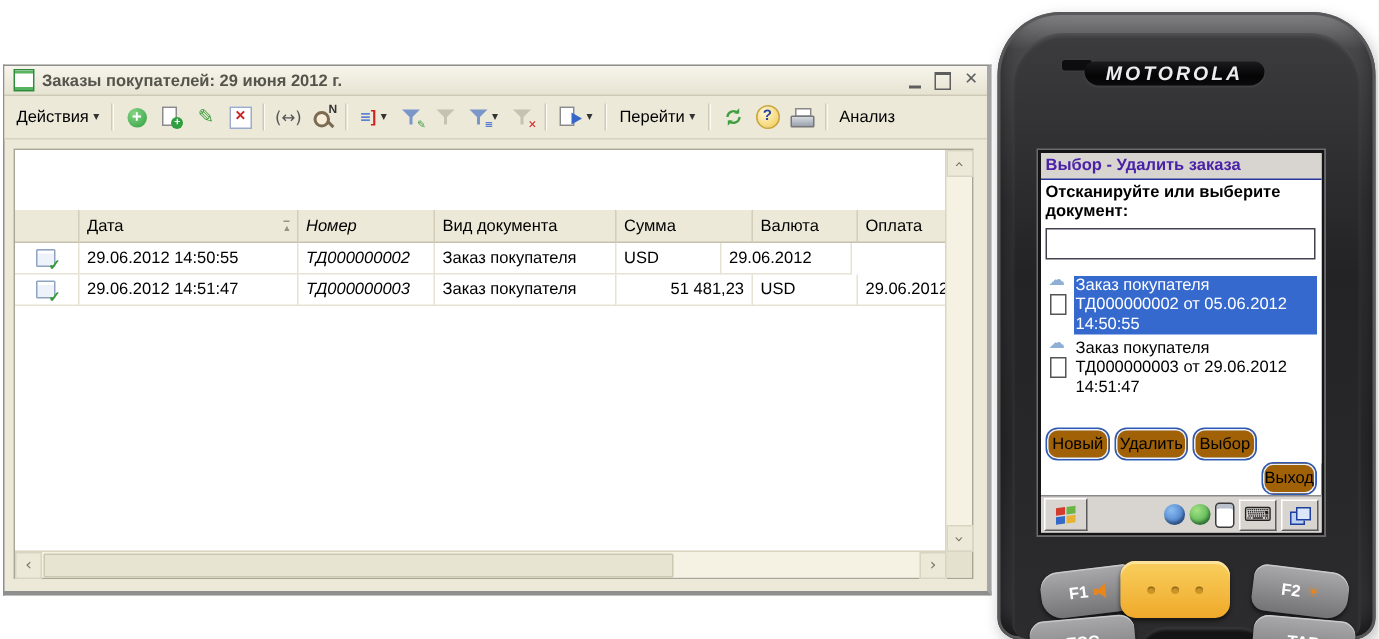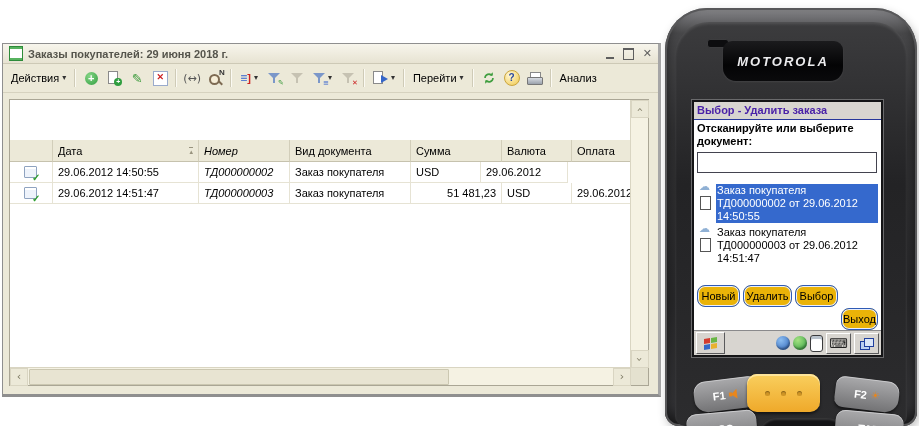--- a/index.html
+++ b/index.html
@@ -97,42 +97,42 @@
   .hspace{flex:1;} .sb-right{margin-left:auto;}
 
   
   .device{position:absolute;left:665px;top:8px;width:252px;height:418px;}
   .dev-body{position:absolute;inset:0;border-radius:42px 42px 14px 14px;
             background:linear-gradient(180deg,#87878a 0%,#48484a 6%,#303032 30%,#28282a 70%,#353538 100%);
             box-shadow:inset 0 0 0 2px #58585a, inset 0 -8px 14px rgba(0,0,0,.6), 2px 4px 10px rgba(0,0,0,.25);}
   .dev-inner{position:absolute;left:10px;right:10px;top:14px;bottom:0;border-radius:34px 34px 10px 10px;
              background:linear-gradient(180deg,#3c3c3e,#232325 40%,#2c2c2e);box-shadow:inset 0 2px 3px rgba(255,255,255,.12);}
   .led{position:absolute;left:42px;top:31px;width:20px;height:7px;background:#0d0d0f;border:1px solid #3c3c3e;border-radius:3px;}
-  .logo-band{position:absolute;left:58px;top:33px;width:120px;height:40px;border-radius:9px 9px 13px 13px;
-             background:linear-gradient(180deg,#1b1b1d,#040405 60%,#0a0a0c);display:flex;align-items:center;justify-content:center;
+  .logo-band{position:absolute;left:58px;top:33px;width:120px;height:16px;border-radius:9px 9px 13px 13px;
+             background:linear-gradient(180deg,#1b1b1d,#040405 60%,#0a0a0c);display:flex;justify-content:center;
              box-shadow:0 1px 2px rgba(255,255,255,.08);}
   .logo-text{color:#ececee;font-weight:bold;font-style:italic;font-size:13px;letter-spacing:2px;}
 
   .screen{position:absolute;left:27px;top:92px;width:187px;height:253px;background:#fff;
           border:2px solid #141416;outline:1px solid #6a6a6c;}
   .scr-title{height:17px;background:#d8d5d0;color:#4a22a8;font-weight:bold;font-size:11px;line-height:16px;
              padding:0 3px;border-bottom:1px solid #27379b;}
   .scr-body{position:absolute;left:0;right:0;top:18px;bottom:46px;background:#fff;padding:2px 3px;overflow:hidden;}
   .prompt{font-size:11px;font-weight:bold;line-height:13px;color:#000;}
   .scr-input{display:block;margin-top:4px;width:174px;height:19px;border:1px solid #43434f;background:#fff;
              font-size:11px;padding:0 2px;outline:none;}
   .scr-list{margin-top:11px;}
   .scr-item{display:flex;margin-bottom:3px;}
   .item-ico{position:relative;flex:0 0 19px;height:27px;}
   .item-ico .cloud{position:absolute;left:2px;top:-4px;font-family:"DejaVu Sans",sans-serif;font-size:11px;color:#8fb0d4;}
   .item-ico .page{position:absolute;left:3px;bottom:1px;width:9px;height:12px;background:#fff;border:1px solid #555;}
   .item-text{flex:1;font-size:11px;line-height:13px;padding:0 1px;color:#000;}
   .scr-item.selected .item-text{background:#3569cd;color:#fff;}
   .scr-buttons{position:absolute;left:3px;right:3px;bottom:25px;display:flex;gap:3px;}
-  .scr-btn{height:20px;border:1px solid #2f5bb5;border-radius:8px;background:#eab308;font-size:11px;
+  .scr-btn{height:20px;border:1px solid #2f5bb5;border-radius:8px;background:#a16207;font-size:11px;
            display:flex;align-items:center;justify-content:center;color:#000;box-shadow:inset 0 0 0 1px #e8eefc;text-align:center;}
   .b0{flex:0 0 41px;} .b1{flex:0 0 47px;} .b2{flex:0 0 41px;} .b3{flex:1;margin-top:23px;}
   .taskbar{position:absolute;left:0;right:0;bottom:0;height:24px;background:#d8d5d0;border-top:1px solid #8a8a8c;
            display:flex;align-items:center;padding:0 2px;}
   .start-btn{width:27px;height:20px;background:#d8d5d0;border:1px solid;border-color:#fff #5a5a5c #5a5a5c #fff;
              display:flex;align-items:center;justify-content:center;}
   .flag{display:grid;grid-template-columns:6px 6px;grid-template-rows:5px 5px;gap:1px;transform:skewY(-8deg);}
   .flag span{display:block;}
   .fr{background:#d33b2f;} .fg{background:#69b645;} .fb{background:#3468c9;} .fy{background:#e8b12f;}
   .tray{margin-left:auto;display:flex;align-items:center;gap:3px;}
@@ -169,21 +169,21 @@
   .sun{font-family:"DejaVu Sans",sans-serif;color:#e8861c;font-size:10px;line-height:10px;}
 </style>
 </head>
 <body>
 
 <div class="stage">
 
   <div class="win">
     <div class="titlebar">
       <span class="title-ico"></span>
-      <span class="title-text">Заказы покупателей: 29 июня 2018 г.</span>
+      <span class="title-text">Заказы покупателей: 29 июня 2012 г.</span>
       <span class="win-controls">
         <span class="ctl-min"></span>
         <span class="ctl-max"></span>
         <span class="ctl">✕</span>
       </span>
     </div>
 
     <div class="toolbar">
       <span class="tb-btn">
         <span>Действия</span>
@@ -361,21 +361,21 @@
       <div class="scr-title">Выбор - Удалить заказа</div>
       <div class="scr-body">
         <div class="prompt">Отсканируйте или выберите документ:</div>
         <input class="scr-input" value="" style="">
         <div class="scr-list">
           <div class="scr-item selected">
             <span class="item-ico">
               <span class="cloud">☁</span>
               <span class="page"></span>
             </span>
-            <span class="item-text">Заказ покупателя ТД000000002 от 29.06.2012 14:50:55</span>
+            <span class="item-text">Заказ покупателя ТД000000002 от 05.06.2012 14:50:55</span>
           </div>
           <div class="scr-item">
             <span class="item-ico">
               <span class="cloud">☁</span>
               <span class="page"></span>
             </span>
             <span class="item-text">Заказ покупателя ТД000000003 от 29.06.2012 14:51:47</span>
           </div>
         </div>
       </div>

